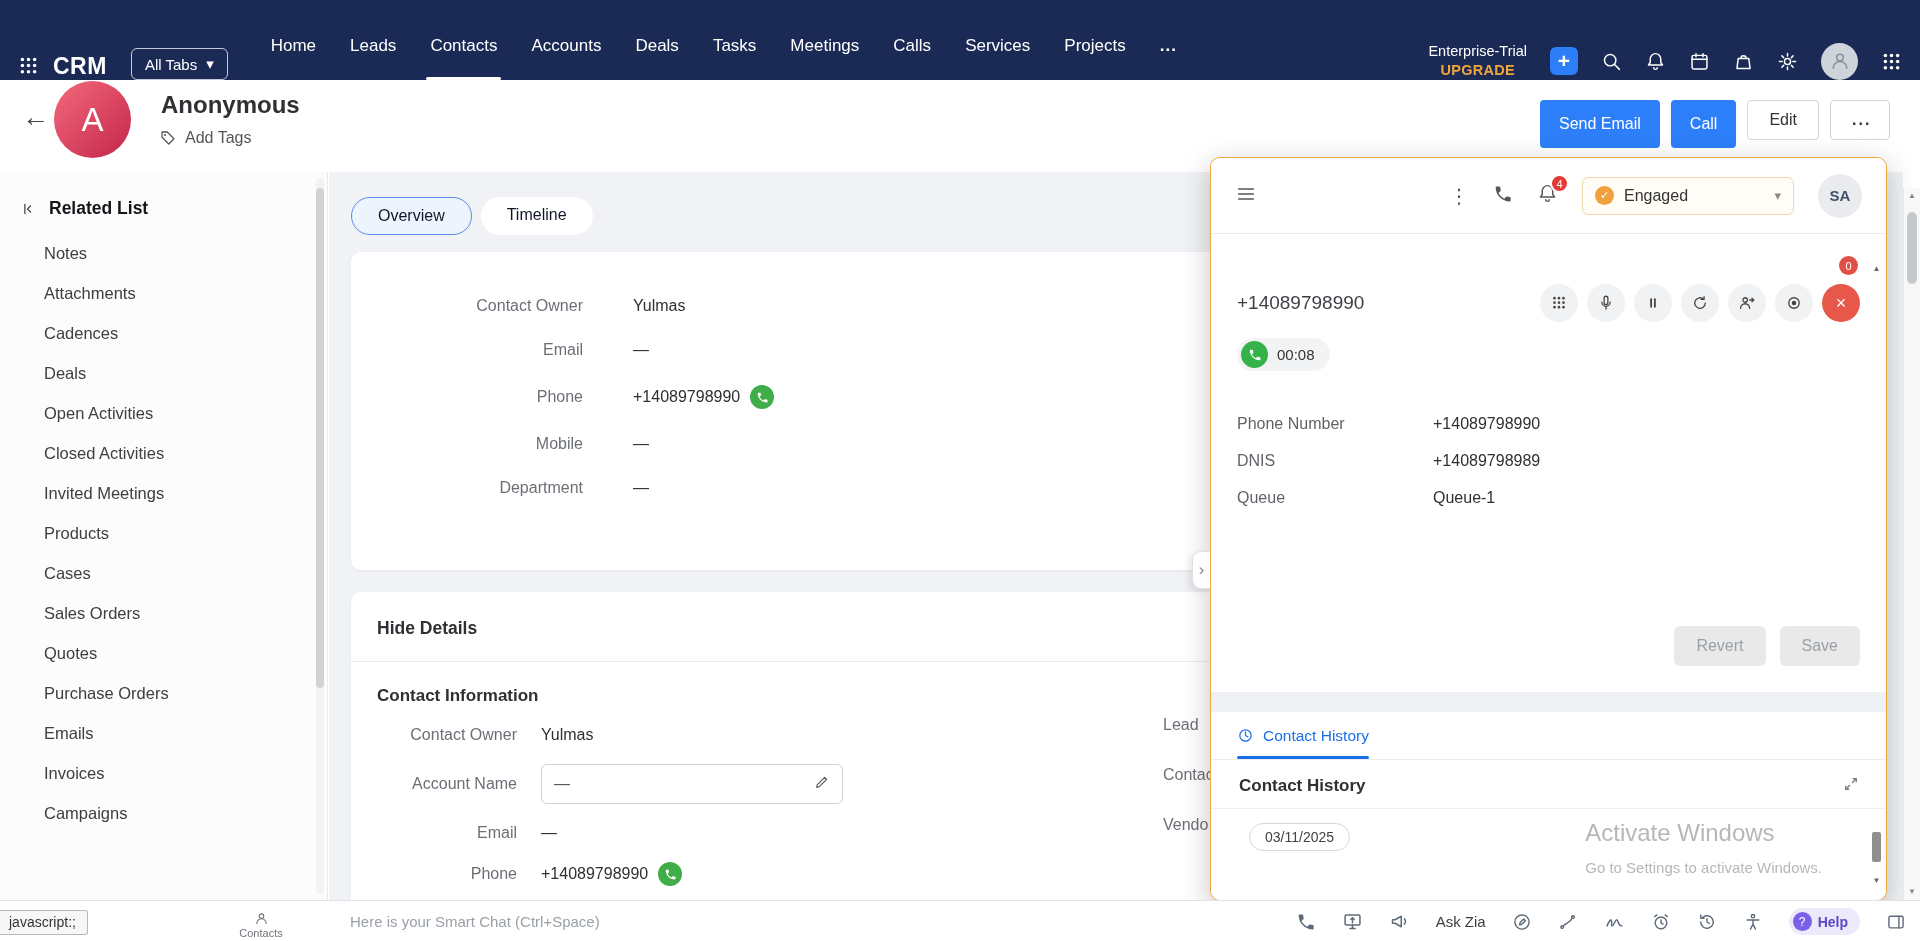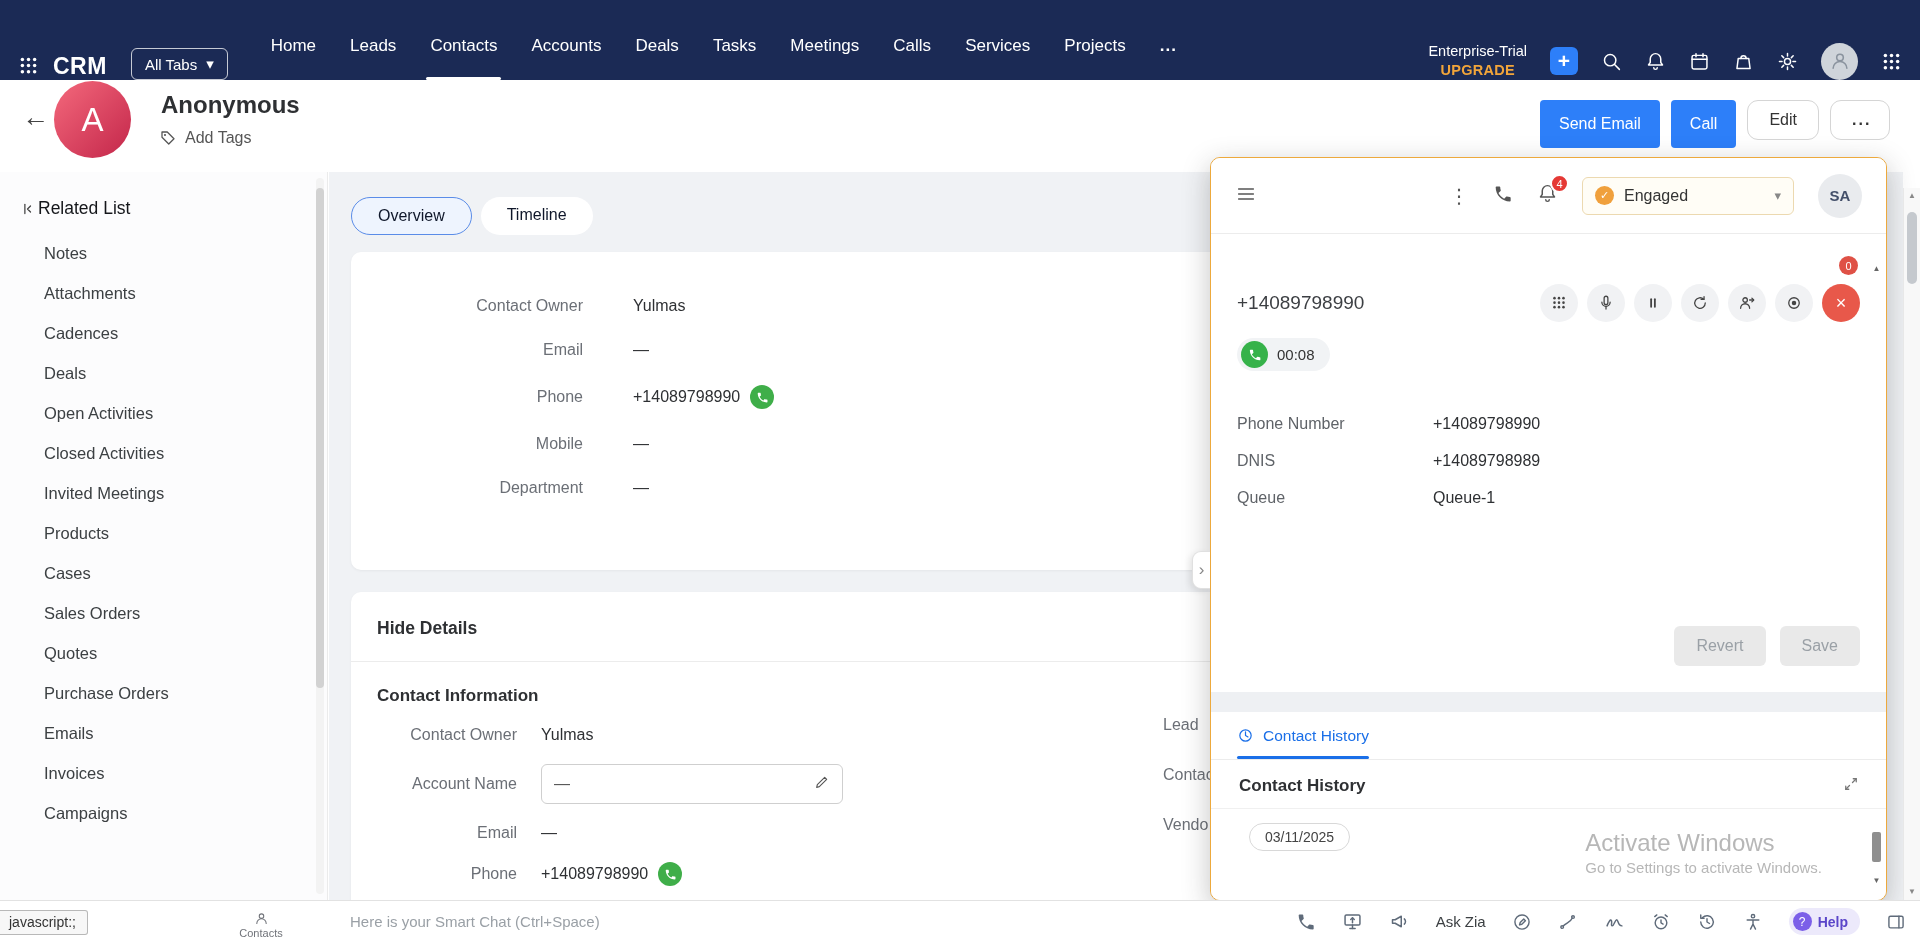--- a/index.html
+++ b/index.html
@@ -24,26 +24,26 @@
   .nav-avatar{width:37px;height:37px;border-radius:50%;background:#cfd4da;display:flex;align-items:center;justify-content:center;color:#8a939e;overflow:hidden;cursor:pointer;}
 
   
   .page-header{position:absolute;top:68px;left:0;right:0;height:104px;background:#fff;z-index:5;}
   .back{position:absolute;left:22px;top:34px;font-size:27px;color:#444;cursor:pointer;}
   .rec-avatar{position:absolute;left:54px;top:13px;width:77px;height:77px;border-radius:50%;background:linear-gradient(135deg,#f4697c,#c3264a);color:#fff;font-size:33px;display:flex;align-items:center;justify-content:center;}
   .rec-title{position:absolute;left:161px;top:23px;font-size:24px;font-weight:bold;color:#2e3033;}
   .addtags{position:absolute;left:159px;top:61px;display:flex;gap:8px;align-items:center;color:#555;font-size:16px;cursor:pointer;}
   .hdr-actions{position:absolute;right:30px;top:32px;display:flex;gap:11px;}
   .btn-primary{background:#2d7ff9;color:#fff;border:none;border-radius:4px;padding:0 19px;height:48px;font-size:16px;cursor:pointer;}
-  .btn-plain{background:#fff;border:1px solid #d5d5d5;border-radius:11px;color:#333;padding:0 21px;height:40px;font-size:16px;cursor:pointer;text-align:center;}
+  .btn-plain{background:#fff;border:1px solid #d5d5d5;border-radius:4px;color:#333;padding:0 21px;height:40px;font-size:16px;cursor:pointer;text-align:center;}
   .btn-more{width:60px;font-weight:bold;letter-spacing:2px;}
 
   
   .sidebar{position:absolute;top:172px;left:0;width:328px;bottom:41px;background:#fcfcfd;border-right:1px solid #ebebeb;z-index:4;padding-top:26px;overflow:hidden;}
-  .sb-head{display:flex;align-items:center;padding:0 0 14px 20px;font-size:17.5px;font-weight:normal;color:#14161a;}
+  .sb-head{display:flex;align-items:center;gap:11px;padding:0 0 14px 20px;font-size:17.5px;font-weight:bold;color:#14161a;}
   .sb-item{padding:10.5px 0 10.5px 44px;font-size:16.5px;color:#3c4043;cursor:pointer;}
   .sb-scroll{position:absolute;right:3px;top:6px;width:8px;bottom:6px;border-radius:4px;background:#f3f3f3;}
   .sb-thumb{position:absolute;top:10px;left:0;width:8px;height:500px;background:#d2d2d2;border-radius:4px;cursor:grab;}
 
   
   .content{position:absolute;top:172px;left:329px;right:17px;bottom:41px;background:#f0f2f5;overflow:hidden;}
   .tabs{position:absolute;top:25px;left:22px;display:flex;gap:9px;}
   .tab{border-radius:19px;padding:9px 26px;font-size:16px;color:#0f172a;cursor:pointer;background:#fff;}
   .tab.active{border:1px solid #5a8ce8;background:#eef4fe;}
   .card1{position:absolute;top:80px;left:22px;right:28px;height:318px;background:#fff;border-radius:10px;box-shadow:0 1px 3px rgba(0,0,0,.05);padding-top:32px;}
@@ -95,21 +95,21 @@
   .sp-history{background:#fff;height:190px;position:relative;}
   .hist-tabs{height:48px;border-bottom:1px solid #ececec;display:flex;align-items:center;padding:0 26px;}
   .hist-tab{display:flex;gap:9px;align-items:center;color:#1a6fe8;font-size:15.5px;position:relative;height:100%;cursor:pointer;}
   .hist-tab::after{content:"";position:absolute;left:0;right:0;bottom:0;height:3px;background:#1a6fe8;border-radius:2px;}
   .hist-head{display:flex;align-items:center;padding:15px 26px 11px 28px;border-bottom:1px solid #f0f0f0;}
   .hist-title{font-size:17px;font-weight:bold;color:#2e3033;}
   .hist-expand{margin-left:auto;color:#777;cursor:pointer;}
   .date-chip{margin:14px 0 0 38px;display:inline-block;border:1px solid #d8d8d8;border-radius:15px;padding:5px 15px;font-size:14px;color:#444;background:#fff;}
   .watermark{position:absolute;right:64px;bottom:24px;color:#b7b7b7;text-align:left;pointer-events:none;}
   .wm1{font-size:24px;}
-  .wm2{font-size:15px;margin-top:2px;}
+  .wm2{font-size:15px;margin-top:12px;}
   .sp-scroll{position:absolute;right:3px;top:104px;bottom:12px;width:13px;z-index:32;}
   .sp-arr{position:absolute;left:0;width:13px;height:14px;color:#666;font-size:8px;text-align:center;line-height:14px;cursor:pointer;}
   .sp-thumb{position:absolute;bottom:26px;left:2px;width:9px;height:30px;background:#8f8f8f;border-radius:2px;cursor:grab;}
 
   
   .pg-scroll{position:absolute;right:0;top:188px;width:17px;height:712px;background:#f8f8f8;border-left:1px solid #e8e8e8;z-index:40;}
   .pg-arr{position:absolute;left:0;width:16px;height:16px;color:#888;font-size:8px;text-align:center;line-height:16px;cursor:pointer;}
   .pg-thumb{position:absolute;top:24px;left:3px;width:10px;height:72px;background:#c5c9ce;border-radius:6px;cursor:grab;}
 
   

